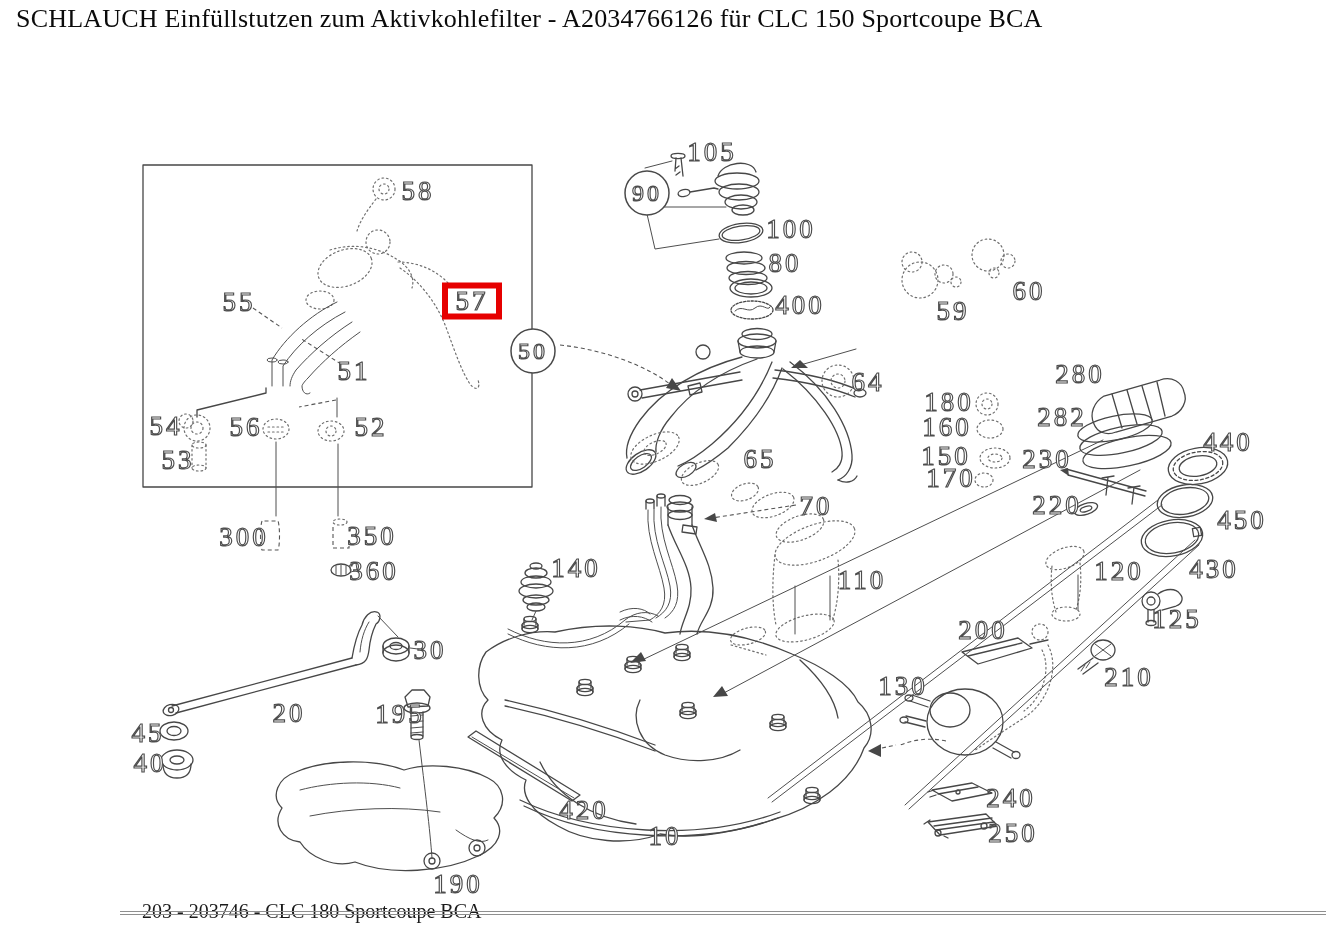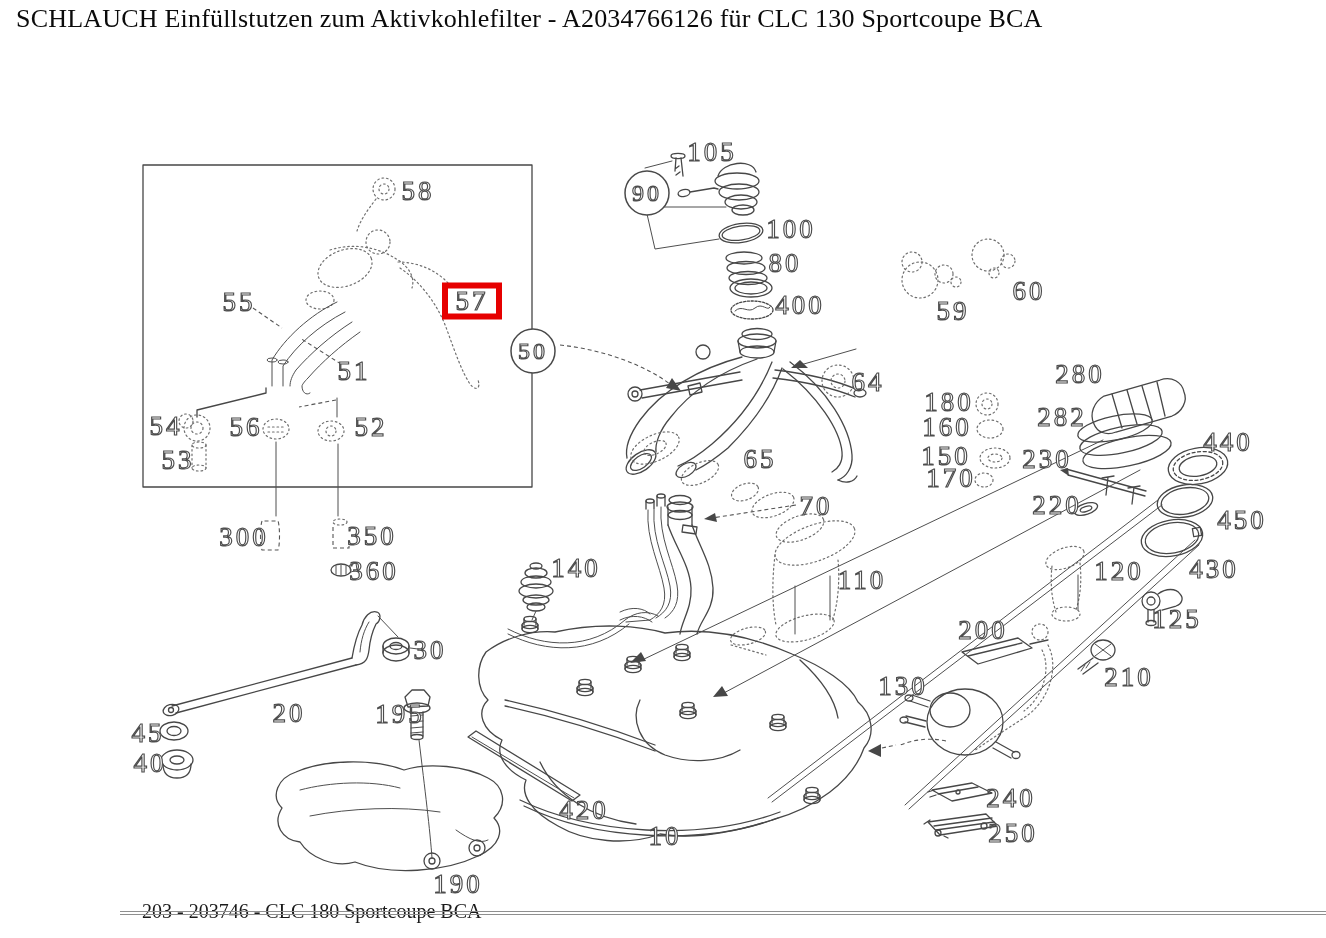--- a/index.html
+++ b/index.html
@@ -19,21 +19,21 @@
   .arr{fill:#474747;stroke:none;}
   .part-label{font-family:"Liberation Serif","DejaVu Serif",serif;font-size:27px;
        letter-spacing:3px;fill:#ffffff;stroke:#4d4d4d;stroke-width:1.15px;cursor:pointer;}
   .part-label.circled{font-size:24px;}
   .callout-circle{fill:#ffffff;stroke:#4a4a4a;stroke-width:1.5;}
   .hl-box{fill:#ffffff;}
 </style>
 </head>
 <body>
 
-<div class="page-title">SCHLAUCH Einfüllstutzen zum Aktivkohlefilter - A2034766126 für CLC 130 Sportcoupe BCA</div>
+<div class="page-title">SCHLAUCH Einfüllstutzen zum Aktivkohlefilter - A2034766126 für CLC 150 Sportcoupe BCA</div>
 
 <svg id="diagram" width="1326" height="938" viewBox="0 0 1326 938" xmlns="http://www.w3.org/2000/svg">
 
   <defs>
     <g id="stud-glyph">
       <ellipse cx="0" cy="-7" rx="6" ry="2.6" class="s"></ellipse>
       <path d="M -6,-7 L -6,-1 M 6,-7 L 6,-1" class="s"></path>
       <ellipse cx="0" cy="-1" rx="8" ry="3.6" class="s"></ellipse>
       <ellipse cx="0" cy="3" rx="8" ry="3.6" class="s"></ellipse>
       <path d="M -8,-1 L -8,3 M 8,-1 L 8,3" class="s"></path>

